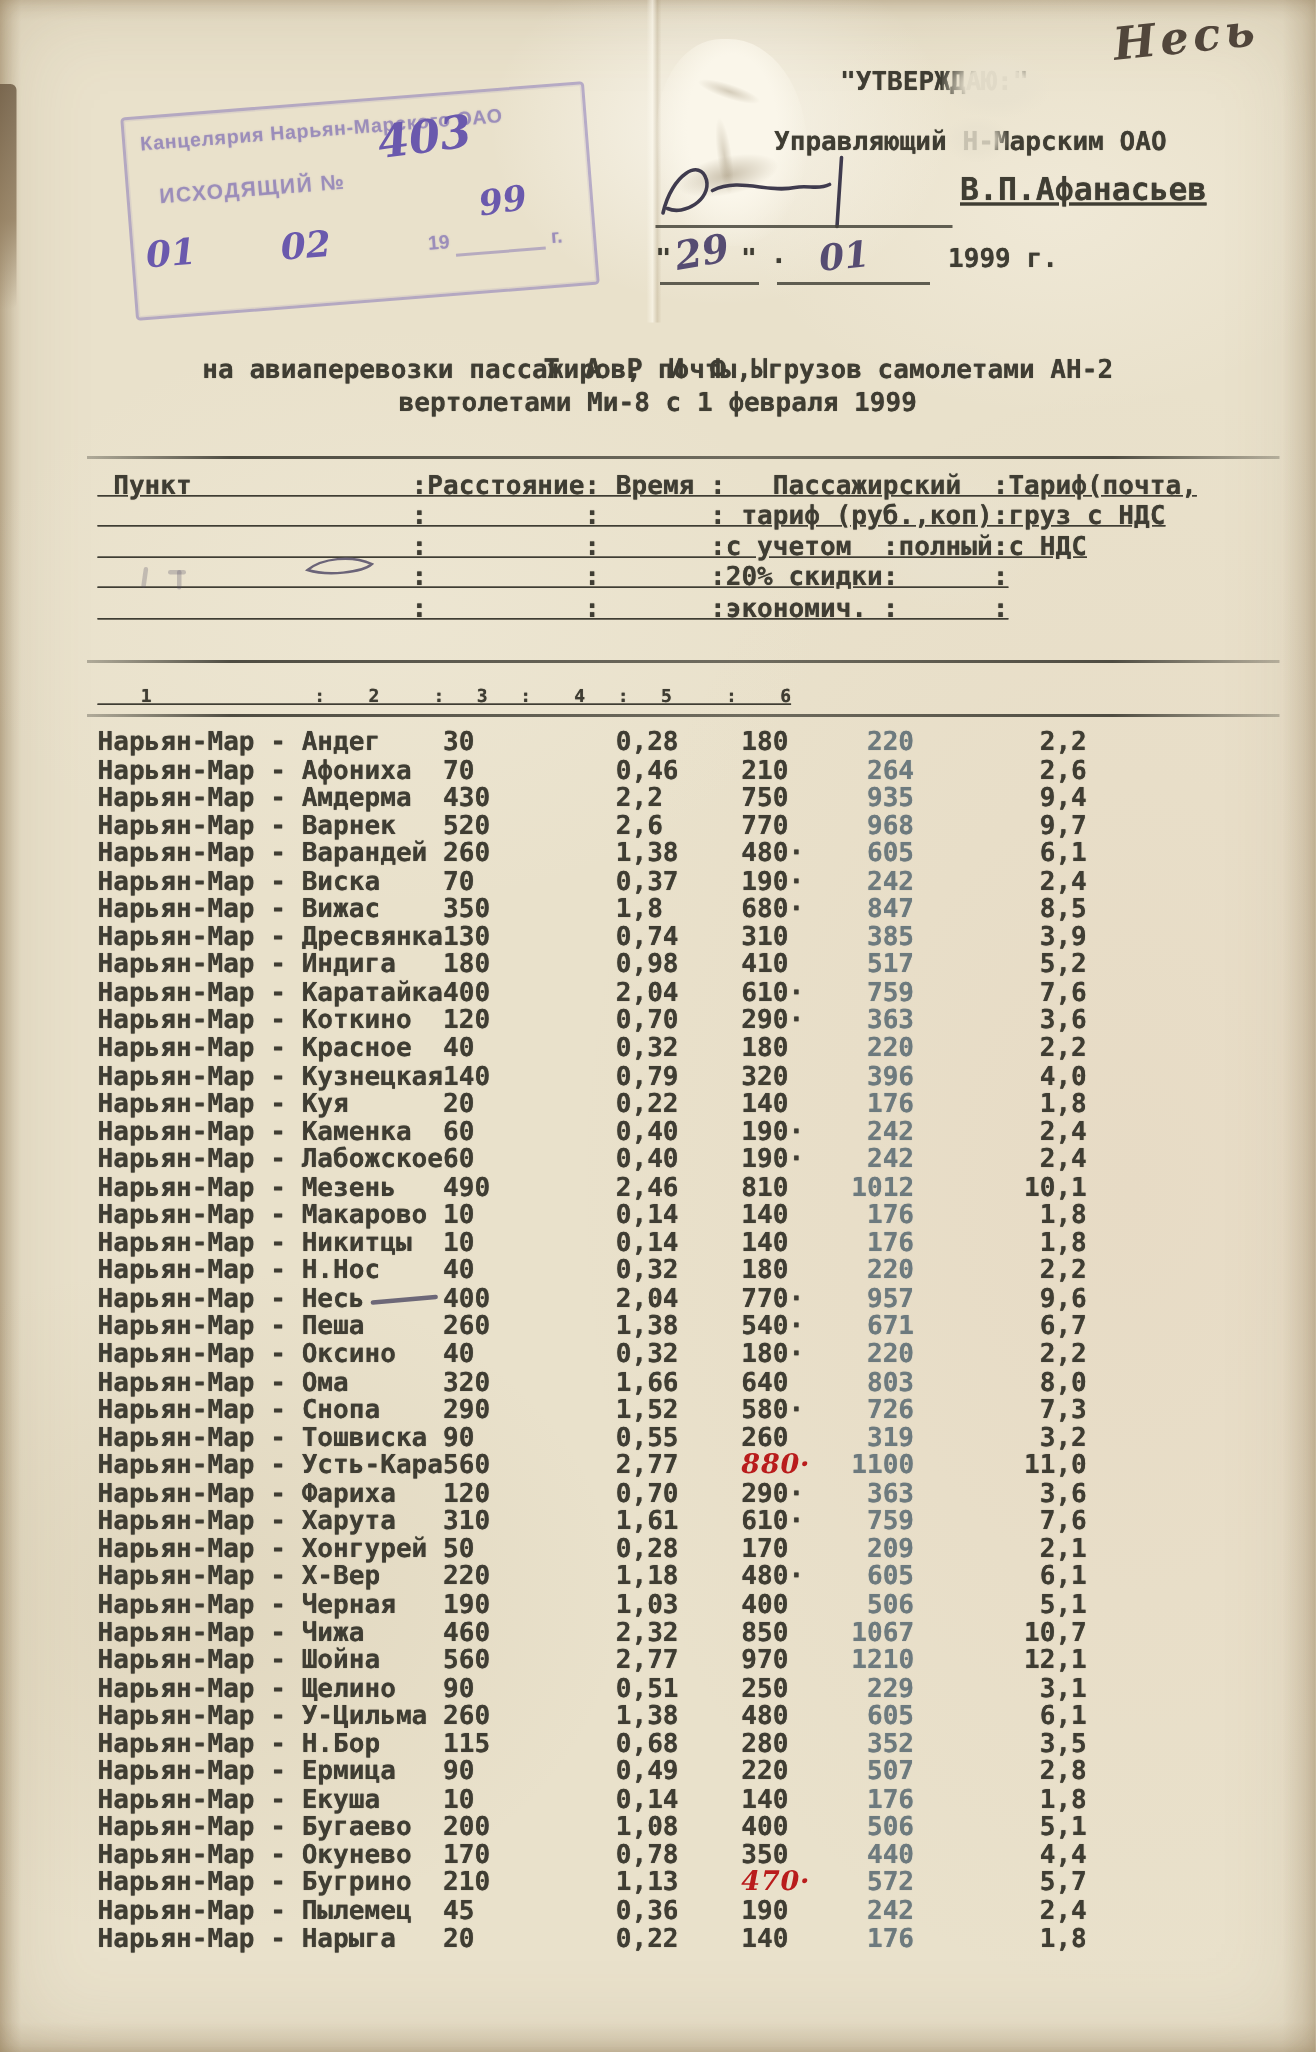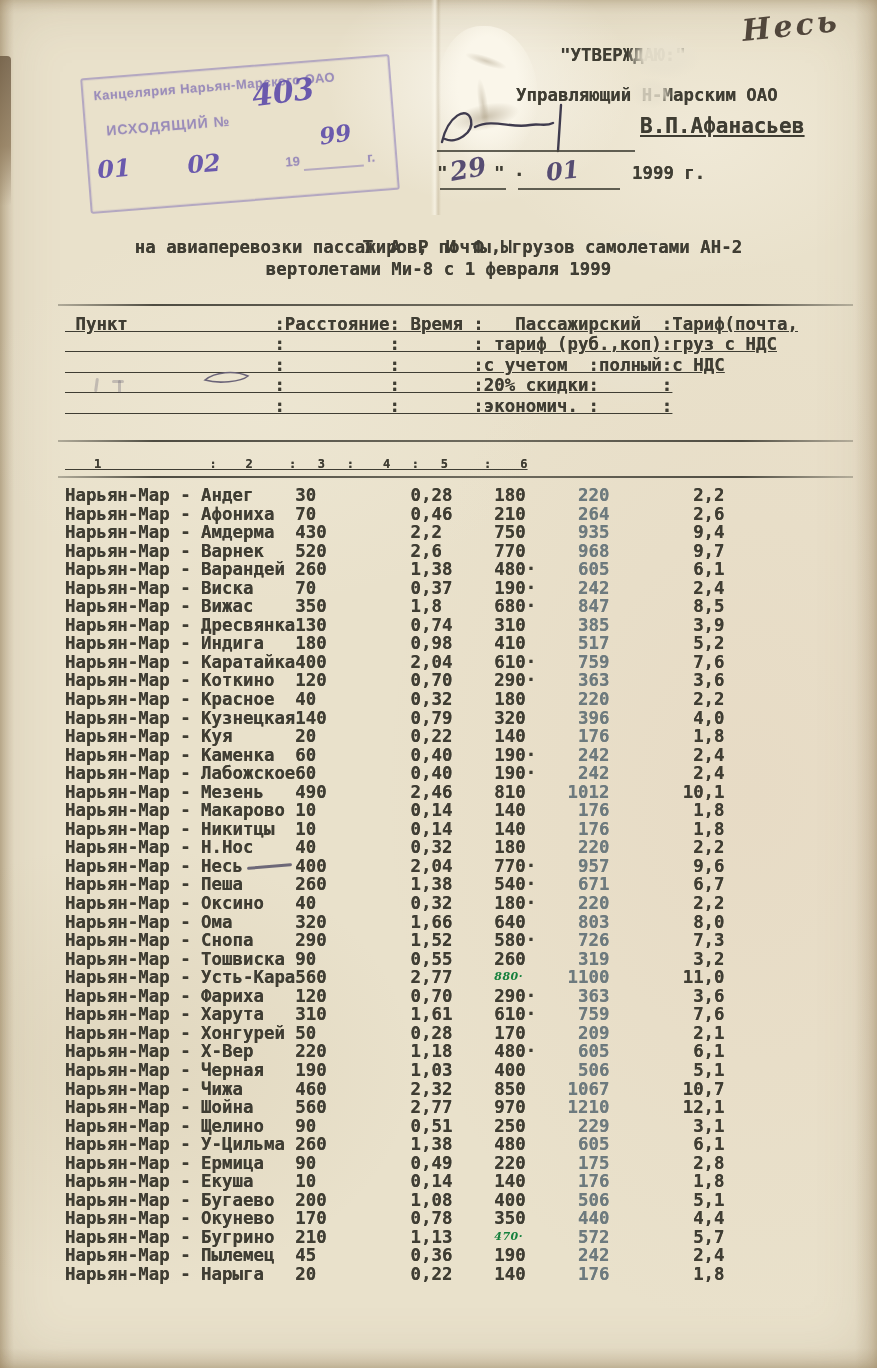--- a/index.html
+++ b/index.html
@@ -82,21 +82,21 @@
     background:linear-gradient(90deg, rgba(70,68,58,.35), rgba(70,68,58,.95) 12%, rgba(70,68,58,.75) 55%, rgba(70,68,58,.95) 86%, rgba(70,68,58,.3));}
   .r1{top:304px;} .r2{top:440px;} .r3{top:476px;}
   .thead{left:65px;top:314px;font-size:17.4px;line-height:20.4px;}
   .tnums{left:65px;top:447px;font-size:12px;margin-top:10px;}
   .tbody{left:65px;top:486px;font-size:17.4px;}
   .row{display:grid;grid-template-columns:22ch 11ch 8ch 7ch 4ch 11ch;height:18.55px;line-height:18.55px;}
   .cell{position:relative;display:block;}
   .c-full{text-align:right;color:#6d7a7e;text-shadow:0 0 .5px rgba(109,122,126,.8);}
   .c-cargo{text-align:right;}
   .hw-val{font-family:"DejaVu Serif","Liberation Serif",serif;font-style:italic;
-    font-weight:bold;color:#15803d;font-size:11px;letter-spacing:.5px;text-shadow:none;}
+    font-weight:bold;color:#b91c1c;font-size:18px;letter-spacing:.5px;text-shadow:none;}
   .pen-dash::before{content:"";position:absolute;left:-48px;top:8px;width:45px;height:2.5px;
     background:#4e4a63;transform:rotate(-5deg);border-radius:2px;opacity:.8;}
   
   .swoosh{left:203px;top:368px;}
   .faintmark{position:absolute;background:rgba(86,80,104,.28);border-radius:2px;}
   .fm1{left:95px;top:378px;width:3px;height:14px;transform:rotate(8deg);}
   .fm2{left:112px;top:380px;width:12px;height:3px;}
   .fm3{left:118px;top:380px;width:3px;height:13px;}
 </style>
 </head>
@@ -496,27 +496,35 @@
 
   <div class="row">
     <span class="cell c-route">Нарьян-Мар - У-Цильма</span>
     <span class="cell c-dist">260</span>
     <span class="cell c-time">1,38</span>
     <span class="cell c-disc">480</span>
     <span class="cell c-full">605</span>
     <span class="cell c-cargo">6,1</span>
   </div>
 
+  <div class="row">
+    <span class="cell c-route">Нарьян-Мар - Н.Бор</span>
+    <span class="cell c-dist">115</span>
+    <span class="cell c-time">0,68</span>
+    <span class="cell c-disc">280</span>
+    <span class="cell c-full">352</span>
+    <span class="cell c-cargo">3,5</span>
+  </div>
 
   <div class="row">
     <span class="cell c-route">Нарьян-Мар - Ермица</span>
     <span class="cell c-dist">90</span>
     <span class="cell c-time">0,49</span>
     <span class="cell c-disc">220</span>
-    <span class="cell c-full">175</span>
+    <span class="cell c-full">507</span>
     <span class="cell c-cargo">2,8</span>
   </div>
 
   <div class="row">
     <span class="cell c-route">Нарьян-Мар - Екуша</span>
     <span class="cell c-dist">10</span>
     <span class="cell c-time">0,14</span>
     <span class="cell c-disc">140</span>
     <span class="cell c-full">176</span>
     <span class="cell c-cargo">1,8</span>

